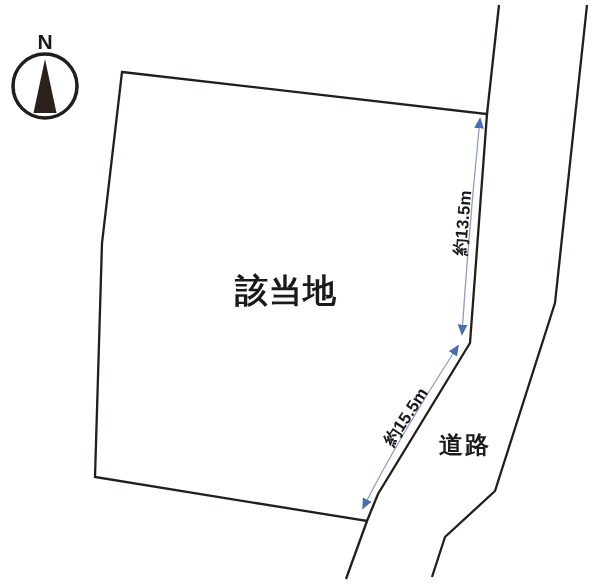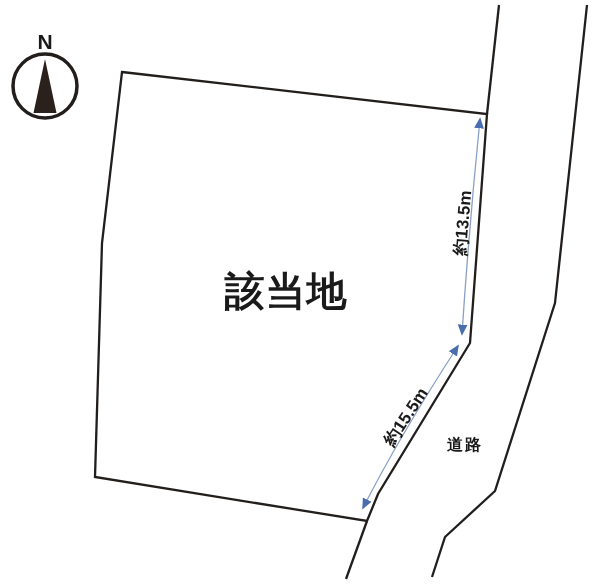--- a/index.html
+++ b/index.html
@@ -24,27 +24,27 @@
     position: absolute;
     color: #1a1a1a;
     font-weight: bold;
     white-space: nowrap;
     transform: translate(-50%, -50%);
     user-select: none;
   }
   .site-label {
     left: 286px;
     top: 291px;
-    font-size: 40px;
+    font-size: 33px;
     letter-spacing: 1px;
   }
   .road-label {
     left: 465px;
     top: 445px;
-    font-size: 16px;
+    font-size: 24px;
     letter-spacing: 2px;
   }
   .compass-n {
     left: 45px;
     top: 42px;
     font-size: 21px;
   }
   .dim-label {
     font-size: 17px;
   }

